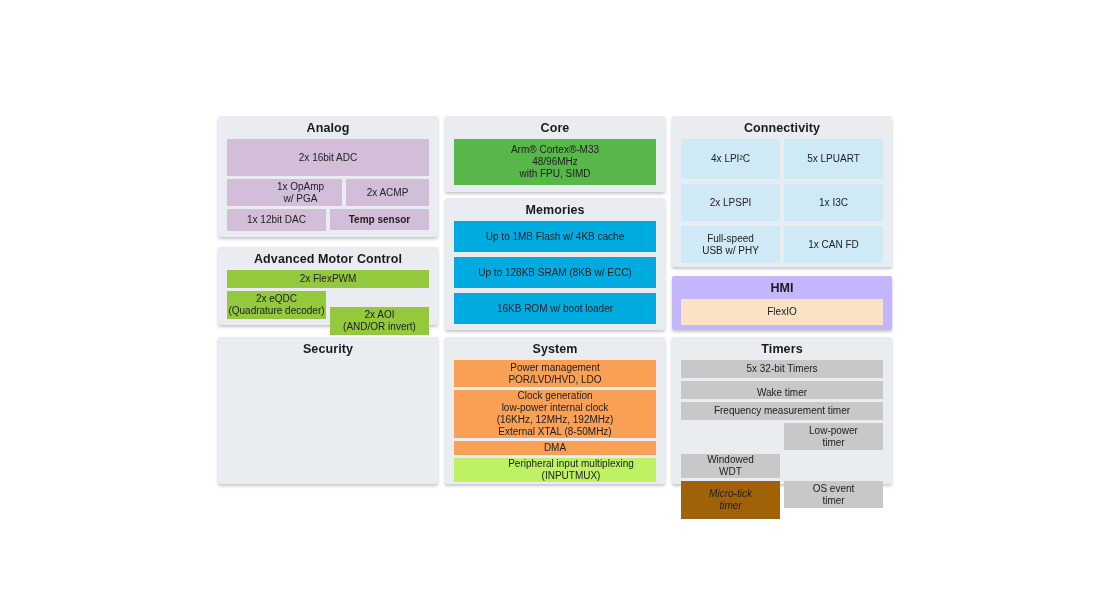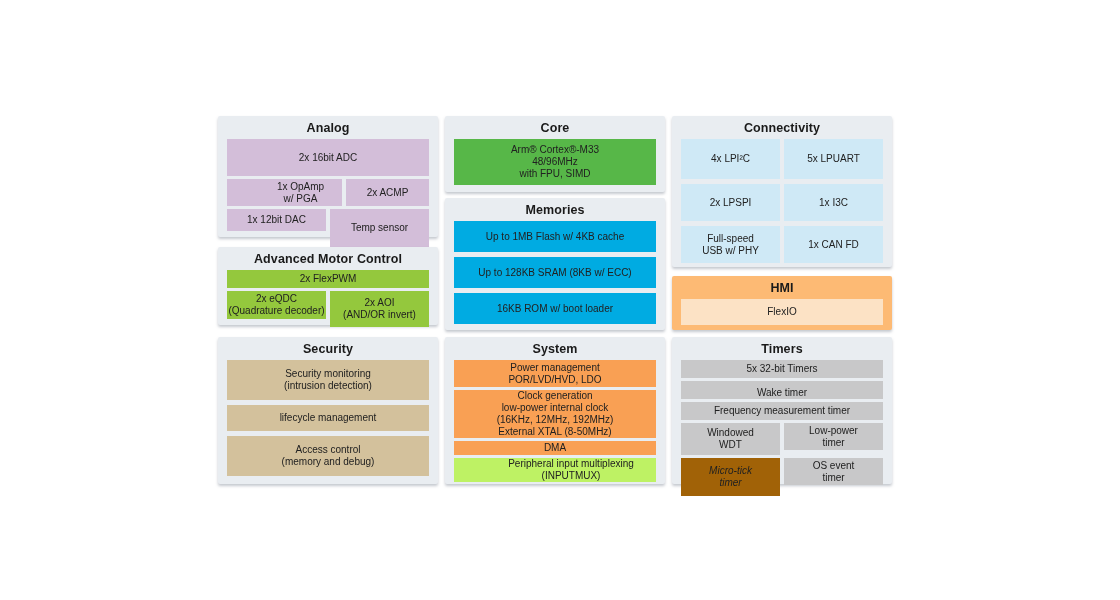--- a/index.html
+++ b/index.html
@@ -47,61 +47,48 @@
             <span>w/ PGA</span>
           </div>
           <div class="cell" style="height: 27px; background: rgb(211, 190, 217);">
             <span>2x ACMP</span>
           </div>
         </div>
         <div class="row">
           <div class="cell" style="height: 22px; background: rgb(211, 190, 217);">
             <span>1x 12bit DAC</span>
           </div>
-          <div class="cell" style="height: 38px; background: rgb(211, 190, 217);">
+          <div class="cell" style="height: 21px; background: rgb(211, 190, 217); font-weight: bold;">
             <span>Temp sensor</span>
           </div>
         </div>
       </div>
     </div>
 
     <div class="panel" style="height: 78px; margin-bottom: 12px; background: rgb(233, 237, 241);">
       <div class="ptitle">Advanced Motor Control</div>
       <div class="cells">
         <div class="cell" style="height: 18px; background: rgb(148, 200, 61);">
           <span>2x FlexPWM</span>
         </div>
         <div class="row">
           <div class="cell" style="height: 28px; background: rgb(148, 200, 61);">
             <span>2x eQDC</span>
             <span>(Quadrature decoder)</span>
           </div>
-          <div class="cell" style="height: 36px; background: rgb(148, 200, 61);">
+          <div class="cell" style="height: 28px; background: rgb(148, 200, 61); margin-top: 16px;">
             <span>2x AOI</span>
             <span>(AND/OR invert)</span>
           </div>
         </div>
       </div>
     </div>
 
     <div class="panel" style="height: 147px; background: rgb(233, 237, 241);">
       <div class="ptitle">Security</div>
-      <div class="cells g5">
-        <div class="cell" style="height: 40px; background: rgb(211, 193, 156);">
-          <span>Security monitoring</span>
-          <span>(intrusion detection)</span>
-        </div>
-        <div class="cell" style="height: 26px; background: rgb(211, 193, 156);">
-          <span>lifecycle management</span>
-        </div>
-        <div class="cell" style="height: 40px; background: rgb(211, 193, 156);">
-          <span>Access control</span>
-          <span>(memory and debug)</span>
-        </div>
-      </div>
     </div>
 
   </div>
 
   <div class="col">
 
     <div class="panel" style="height: 76px; margin-bottom: 6px; background: rgb(233, 237, 241);">
       <div class="ptitle">Core</div>
       <div class="cells">
         <div class="cell" style="height: 46px; background: rgb(87, 183, 72);">
@@ -178,21 +165,21 @@
             <span>Full-speed</span>
             <span>USB w/ PHY</span>
           </div>
           <div class="cell" style="height: 37px; background: rgb(207, 233, 246);">
             <span>1x CAN FD</span>
           </div>
         </div>
       </div>
     </div>
 
-    <div class="panel" style="height: 54px; margin-bottom: 7px; background: #fdba74;">
+    <div class="panel" style="height: 54px; margin-bottom: 7px; background: #c4b5fd;">
       <div class="ptitle">HMI</div>
       <div class="cells">
         <div class="cell" style="height: 26px; background: rgb(252, 226, 197);">
           <span>FlexIO</span>
         </div>
       </div>
     </div>
 
     <div class="panel" style="height: 147px; background: rgb(233, 237, 241);">
       <div class="ptitle">Timers</div>
@@ -200,21 +187,21 @@
         <div class="cell" style="height: 18px; background: rgb(200, 200, 201);">
           <span>5x 32-bit Timers</span>
         </div>
         <div class="cell" style="height: 18px; background: rgb(200, 200, 201); justify-content: flex-end;">
           <span>Wake timer</span>
         </div>
         <div class="cell" style="height: 18px; background: rgb(200, 200, 201);">
           <span>Frequency measurement timer</span>
         </div>
         <div class="row">
-          <div class="cell" style="height: 32px; background: rgb(200, 200, 201);">
+          <div class="cell" style="height: 24px; background: rgb(200, 200, 201); margin-top: 31px;">
             <span>Windowed</span>
             <span>WDT</span>
           </div>
           <div class="cell" style="height: 27px; background: rgb(200, 200, 201);">
             <span>Low-power</span>
             <span>timer</span>
           </div>
         </div>
         <div class="row">
           <div class="cell" style="height: 38px; background: #a16207; font-style: italic;">

